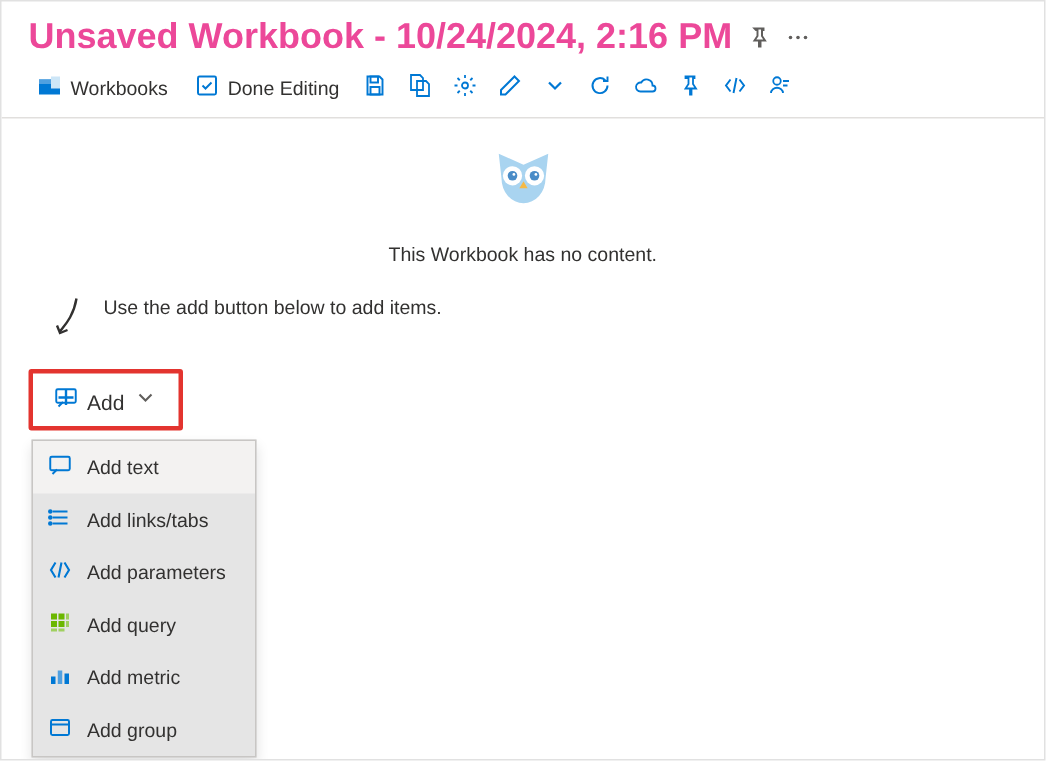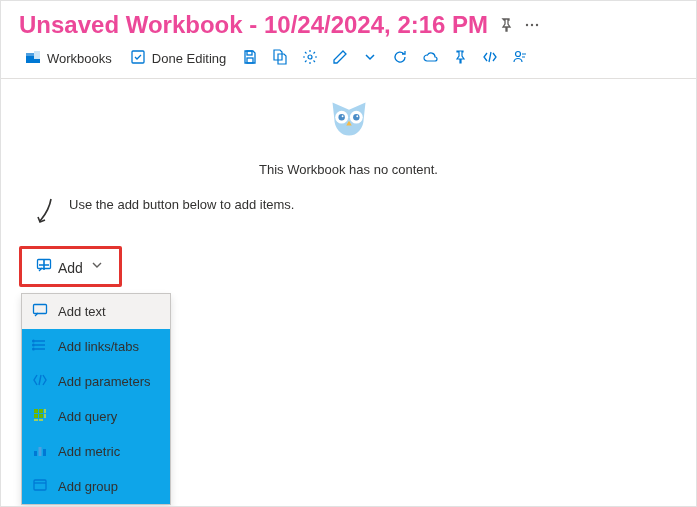--- a/index.html
+++ b/index.html
@@ -89,21 +89,21 @@
     border-radius: 2px;
     cursor: pointer;
     margin-left: -2px;
   }
   .add-btn-wrap svg { width: 16px; height: 16px; }
   .add-label { font-size: 14px; color: #323130; }
   .menu {
     width: 150px;
     border: 1px solid #c8c6c4;
     box-shadow: 0 4px 8px rgba(0,0,0,0.12);
-    background: #0ea5e9;
+    background: #e5e5e5;
     margin-top: 6px;
   }
   .menu-item {
     display: flex;
     align-items: center;
     gap: 10px;
     padding: 8px 10px;
     font-size: 13px;
     cursor: pointer;
   }

